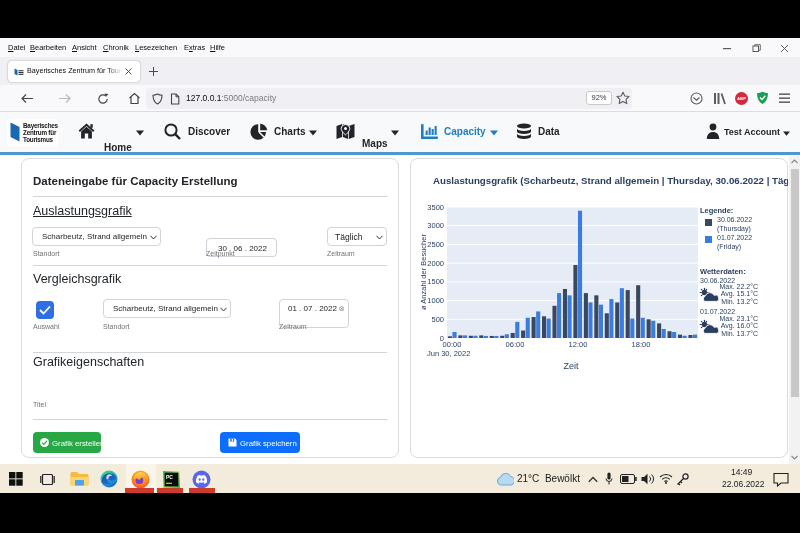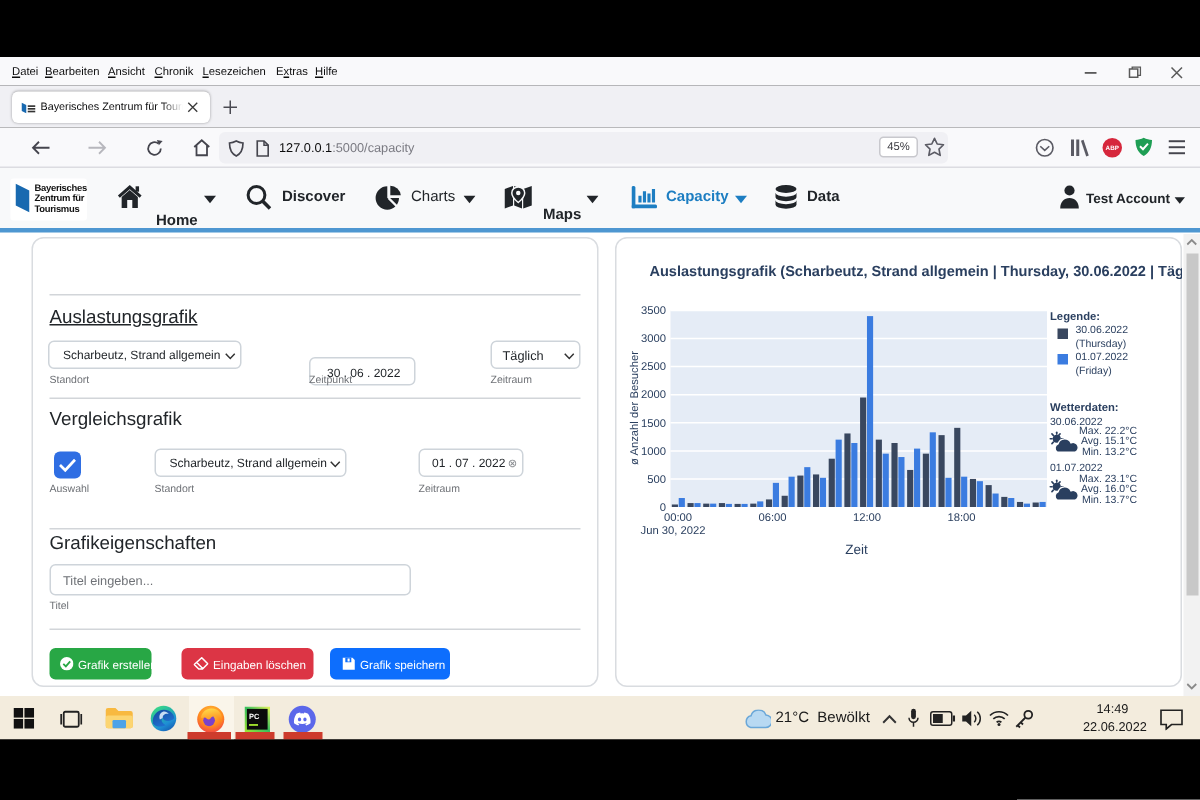--- a/index.html
+++ b/index.html
@@ -61,21 +61,21 @@
     </svg>
   <div class="abs" style="left:146px;top:3px;width:486px;height:21px;background:#f0f0f4;border-radius:4px;"></div>
   <svg class="abs" style="left:152px;top:8px;" width="11" height="12" viewBox="0 0 11 12">
       <path d="M5.5 1 C7 1.8 8.5 2.2 10 2.3 C10 6.5 8.5 9.5 5.5 11 C2.5 9.5 1 6.5 1 2.3 C2.5 2.2 4 1.8 5.5 1 Z" fill="none" stroke="#45454e" stroke-width="1.1"></path>
     </svg>
   <svg class="abs" style="left:170px;top:8px;" width="10" height="12" viewBox="0 0 10 12">
       <path d="M1.5 1 H6 L8.8 3.8 V11 H1.5 Z" fill="none" stroke="#45454e" stroke-width="1.1"></path>
       <path d="M6 1 V3.8 H8.8" fill="none" stroke="#45454e" stroke-width="1"></path>
     </svg>
   <span class="abs" style="left:186px;top:8px;font-size:8.5px;color:#0c0c0d;">127.0.0.1<span style="color:#7a7a82;">:5000/capacity</span></span>
-  <div class="abs" style="left:586px;top:6px;width:26px;height:14px;background:#fff;border:1px solid #c8c8cd;border-radius:3px;font-size:7.5px;color:#3a3a40;text-align:center;line-height:12px;">45%</div>
+  <div class="abs" style="left:586px;top:6px;width:26px;height:14px;background:#fff;border:1px solid #c8c8cd;border-radius:3px;font-size:7.5px;color:#3a3a40;text-align:center;line-height:12px;">92%</div>
   <svg class="abs" style="left:616px;top:6px;" width="14" height="14" viewBox="0 0 14 14">
       <path d="M7 1.2 L8.8 5 L13 5.5 L10 8.4 L10.8 12.6 L7 10.5 L3.2 12.6 L4 8.4 L1 5.5 L5.2 5 Z" fill="none" stroke="#5b5b64" stroke-width="1.1" stroke-linejoin="round"></path>
     </svg>
   <svg class="abs" style="left:690px;top:7px;" width="13" height="13" viewBox="0 0 13 13">
       <circle cx="6.5" cy="6.5" r="5.5" fill="none" stroke="#5b5b64" stroke-width="1.1"></circle>
       <path d="M3.5 5.5 L6.5 8.2 L9.5 5.5" fill="none" stroke="#5b5b64" stroke-width="1.1"></path>
     </svg>
   <svg class="abs" style="left:713px;top:7px;" width="13" height="13" viewBox="0 0 13 13">
       <rect x="1" y="1" width="2" height="11" fill="#5b5b64"></rect>
       <rect x="4.5" y="1" width="2" height="11" fill="#5b5b64"></rect>
@@ -116,21 +116,21 @@
       <circle cx="7" cy="7" r="5.6" fill="none" stroke="#212529" stroke-width="2"></circle>
       <path d="M11.2 11.2 L16 16" stroke="#212529" stroke-width="2.4"></path>
     </svg>
   <span class="abs" style="left:188px;top:14px;font-size:10px;font-weight:bold;color:#212529;">Discover</span>
 
   <svg class="abs" style="left:250px;top:11px;" width="18" height="18" viewBox="0 0 18 18">
       <path d="M8.2 1.2 A7.8 7.8 0 1 0 16 9 L8.2 9 Z" fill="#212529"></path>
       <path d="M10.2 0.8 A7.2 7.2 0 0 1 17.2 7.2 L10.2 7.2 Z" fill="#212529"></path>
       <path d="M9 9 L14.5 14.5" stroke="#f8f9fa" stroke-width="1.6"></path>
     </svg>
-  <span class="abs" style="left:274px;top:14px;font-size:10px;font-weight:normal;color:#212529;">Charts</span>
+  <span class="abs" style="left:274px;top:14px;font-size:10px;font-weight:bold;color:#212529;">Charts</span>
   <svg class="abs" style="left:309px;top:18px;" width="8" height="6">
       <polygon points="0,0.5 8,0.5 4,5.5" fill="#212529"></polygon>
     </svg>
 
   <svg class="abs" style="left:336px;top:11px;" width="19" height="17" viewBox="0 0 19 17">
       <path d="M0.5 3 L6 1 L6 14 L0.5 16 Z M6.8 1 L12 3 L12 16 L6.8 14 Z M12.8 3 L18.5 1 L18.5 14 L12.8 16 Z" fill="#212529"></path>
       <path d="M9.5 1.6 C12 1.6 13.8 3.4 13.8 5.6 C13.8 8.4 9.5 12 9.5 12 C9.5 12 5.2 8.4 5.2 5.6 C5.2 3.4 7 1.6 9.5 1.6 Z" fill="#212529" stroke="#f8f9fa" stroke-width="1"></path>
       <circle cx="9.5" cy="5.6" r="1.5" fill="#f8f9fa"></circle>
     </svg>
   <span class="abs" style="left:362px;top:14px;font-size:10px;font-weight:bold;color:#212529;margin-top:12px;">Maps</span>
@@ -163,20 +163,21 @@
       <circle cx="7" cy="4" r="3.4" fill="#212529"></circle>
       <path d="M0.8 16 C0.8 11.5 3.5 9 7 9 C10.5 9 13.2 11.5 13.2 16 Z" fill="#212529"></path>
     </svg>
   <span class="abs" style="left:724px;top:14.5px;font-size:9px;font-weight:bold;color:#212529;">Test Account</span>
   <svg class="abs" style="left:783px;top:19px;" width="7" height="5">
       <polygon points="0,0.5 7,0.5 3.5,4.8" fill="#212529"></polygon>
     </svg>
 
   <div class="abs" style="left:21px;top:46px;width:378px;height:300px;background:#fff;border:1px solid #d9dce0;border-radius:8px;"></div>
 
+  <span class="abs" style="left:33px;top:63px;font-size:11.5px;font-weight:bold;color:#212529;">Dateneingabe für Capacity Erstellung</span>
   <div class="abs" style="left:33px;top:84px;width:354px;height:1px;background:#d2d5d9;"></div>
   <span class="abs" style="left:33px;top:92px;font-size:12.5px;color:#212529;text-decoration:underline;">Auslastungsgrafik</span>
 
   <div class="abs" style="left:32px;top:115px;width:129px;height:19px;border:1px solid #ced4da;border-radius:4px;background:#fff;">
     <span class="abs" style="left:9px;top:4px;font-size:8px;color:#212529;white-space:nowrap;">Scharbeutz, Strand allgemein</span>
     <svg class="abs" style="left:117px;top:7px;" width="7" height="5">
         <polyline points="0.5,0.8 3.5,4 6.5,0.8" fill="none" stroke="#333" stroke-width="1"></polyline>
       </svg>
   </div>
   <span class="abs" style="left:33px;top:138px;font-size:7px;color:#6e7176;">Standort</span>
@@ -204,48 +205,39 @@
   <span class="abs" style="left:33px;top:211px;font-size:7px;color:#6e7176;">Auswahl</span>
 
   <div class="abs" style="left:103px;top:187px;width:128px;height:19px;border:1px solid #ced4da;border-radius:4px;background:#fff;">
     <span class="abs" style="left:9px;top:4px;font-size:8px;color:#212529;white-space:nowrap;">Scharbeutz, Strand allgemein</span>
     <svg class="abs" style="left:116px;top:7px;" width="7" height="5">
         <polyline points="0.5,0.8 3.5,4 6.5,0.8" fill="none" stroke="#333" stroke-width="1"></polyline>
       </svg>
   </div>
   <span class="abs" style="left:103px;top:211px;font-size:7px;color:#6e7176;">Standort</span>
 
-  <div class="abs" style="left:279px;top:187px;width:70px;height:19px;border:1px solid #ced4da;border-radius:4px;background:#fff;">
+  <div class="abs" style="left:279px;top:187px;width:70px;height:29px;border:1px solid #ced4da;border-radius:4px;background:#fff;">
     <span class="abs" style="left:8px;top:4px;font-size:8px;color:#212529;white-space:nowrap;">01 . 07 . 2022</span>
     <span class="abs" style="left:58.5px;top:4px;font-size:7.5px;color:#8a8d91;">⊗</span>
   </div>
   <span class="abs" style="left:279px;top:211px;font-size:7px;color:#6e7176;">Zeitraum</span>
 
   <div class="abs" style="left:33px;top:240px;width:354px;height:1px;background:#d2d5d9;"></div>
   <span class="abs" style="left:33px;top:243px;font-size:12.5px;color:#212529;">Grafikeigenschaften</span>
 
-  <div class="abs" style="left:33px;top:264px;width:241px;height:21px;border:1px solid #ced4da;border-radius:4px;background:#fff;">
-    <span class="abs" style="left:8px;top:5px;font-size:8.5px;color:#6e7176;">Titel eingeben...</span>
-  </div>
   <span class="abs" style="left:33px;top:289px;font-size:7px;color:#6e7176;">Titel</span>
 
   <div class="abs" style="left:33px;top:307px;width:354px;height:1px;background:#d2d5d9;"></div>
 
   <div class="abs" style="left:33px;top:320px;width:68px;height:21px;background:#28a745;border-radius:4px;color:#fff;">
     <svg class="abs" style="left:7px;top:6px;" width="9" height="9" viewBox="0 0 9 9">
         <circle cx="4.5" cy="4.5" r="4.5" fill="#fff"></circle>
         <polyline points="2.2,4.6 3.9,6.3 6.8,2.9" fill="none" stroke="#28a745" stroke-width="1.2"></polyline>
       </svg>
     <span class="abs" style="left:19px;top:6.5px;font-size:7.8px;white-space:nowrap;">Grafik erstellen</span>
-  </div>
-  <div class="abs" style="left:121px;top:320px;width:88px;height:21px;background:#dc3545;border-radius:4px;color:#fff;">
-    <svg class="abs" style="left:8px;top:6px;" width="10" height="9" viewBox="0 0 10 9">
-        <path d="M5.5 0.5 L9.5 4.5 L6 8 H3.5 L0.5 5 Z M2 3.5 L6.5 8" fill="none" stroke="#fff" stroke-width="1"></path>
-      </svg>
-    <span class="abs" style="left:21px;top:6.5px;font-size:7.8px;white-space:nowrap;">Eingaben löschen</span>
   </div>
   <div class="abs" style="left:220px;top:320px;width:80px;height:21px;background:#0d6efd;border-radius:4px;color:#fff;">
     <svg class="abs" style="left:8px;top:6px;" width="9" height="9" viewBox="0 0 9 9">
         <path d="M0.5 0.5 H7 L8.5 2 V8.5 H0.5 Z" fill="#fff"></path>
         <rect x="2.2" y="0.5" width="4" height="3" fill="#0d6efd"></rect>
         <rect x="3.7" y="1" width="1.4" height="2" fill="#fff"></rect>
       </svg>
     <span class="abs" style="left:20px;top:6.5px;font-size:7.8px;white-space:nowrap;">Grafik speichern</span>
   </div>
 

